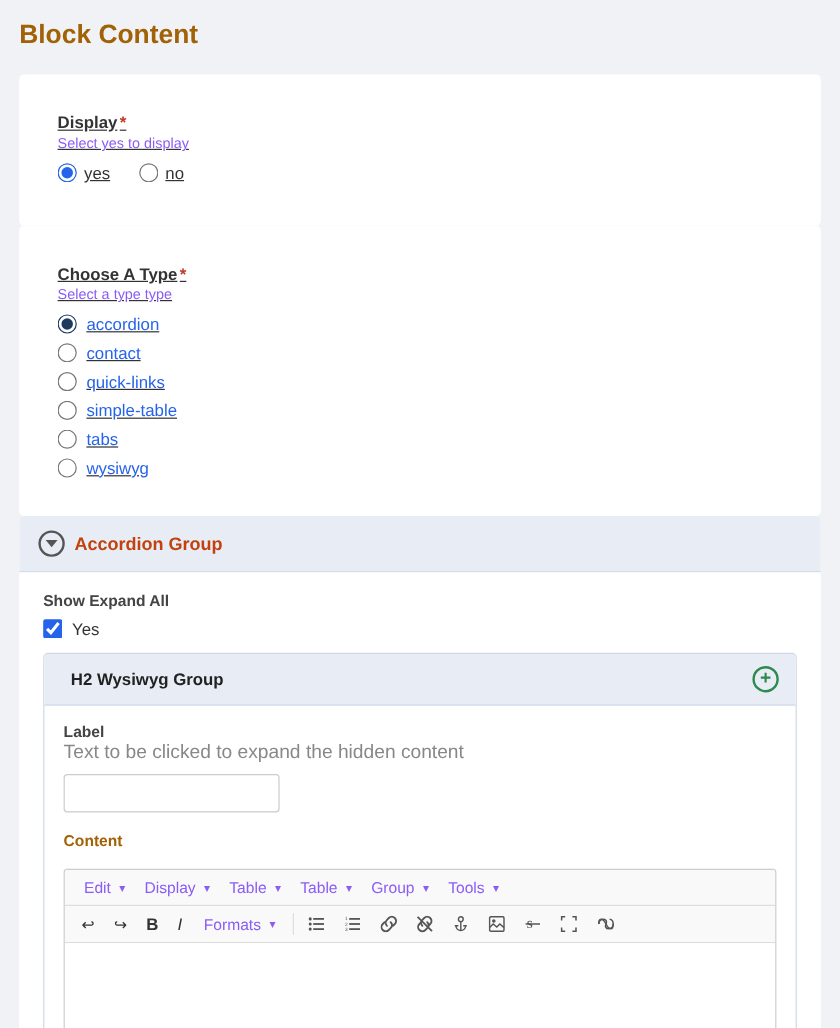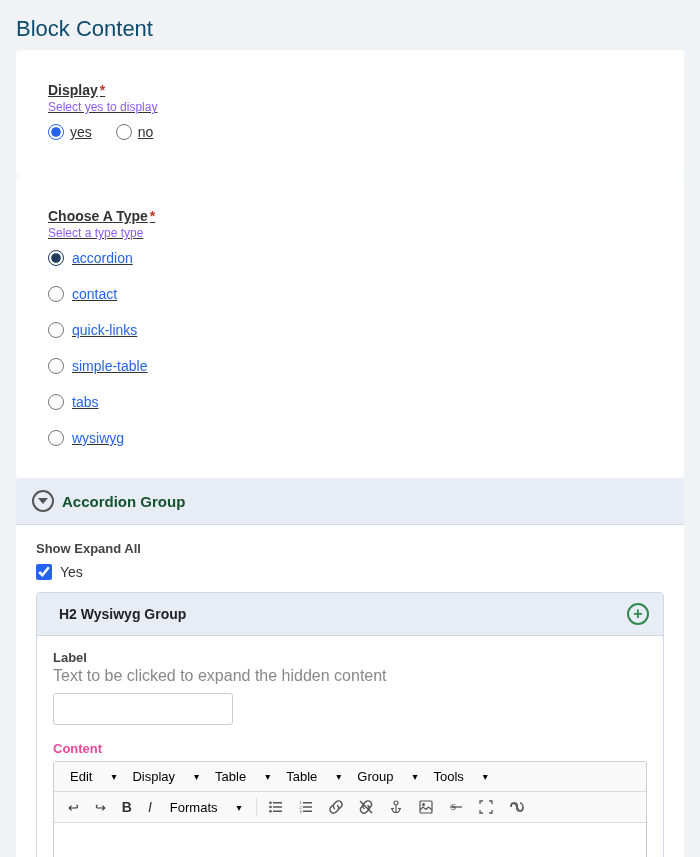--- a/index.html
+++ b/index.html
@@ -11,23 +11,23 @@
       width: 700px;
       min-height: 857px;
     }
     .page-container {
       background: #f0f2f5;
       padding: 16px;
       min-height: 857px;
     }
     .page-title {
       font-size: 22px;
-      font-weight: 400;
-      color: #0c4a6e;
-      margin-bottom: 8px;
+      font-weight: 700;
+      color: #a16207;
+      margin-bottom: 20px;
     }
     .card {
       background: #fff;
       border-radius: 4px;
       padding: 32px;
       margin-bottom: 0;
       text-decoration: underline;
     }
     .field-label {
       font-weight: 700;
@@ -61,21 +61,21 @@
       height: 16px;
       cursor: pointer;
     }
     .radio-option span {
       font-size: 14px;
       color: #333;
     }
     .type-options {
       display: flex;
       flex-direction: column;
-      gap: 20px;
+      gap: 8px;
     }
     .type-option {
       display: flex;
       align-items: center;
       gap: 8px;
       cursor: pointer;
     }
     .type-option input[type="radio"] {
       accent-color: #1e3a5f;
       width: 16px;
@@ -115,21 +115,21 @@
     .accordion-header .chevron-icon::after {
       content: '';
       border-left: 5px solid transparent;
       border-right: 5px solid transparent;
       border-top: 6px solid #555;
       display: block;
     }
     .accordion-header-title {
       font-weight: 700;
       font-size: 15px;
-      color: #14532d;
+      color: #c2410c;
     }
     .accordion-body {
       padding: 16px 20px;
       background: #fff;
     }
     .show-expand-label {
       font-weight: 600;
       font-size: 13px;
       color: #444;
       margin-bottom: 8px;
@@ -214,45 +214,45 @@
       border-radius: 3px;
       padding: 4px 8px;
       font-size: 14px;
       color: #333;
       background: #fff;
       outline: none;
     }
     .content-label {
       font-weight: 600;
       font-size: 13px;
-      color: #ec4899;
-      margin-bottom: 5px;
+      color: #a16207;
+      margin-bottom: 16px;
     }
     .editor-container {
       border: 1px solid #ccc;
       border-radius: 3px;
       overflow: hidden;
     }
     .editor-menubar {
       display: flex;
       align-items: center;
       gap: 0;
       padding: 4px 8px;
       border-bottom: 1px solid #ddd;
       background: #f9f9f9;
       flex-wrap: wrap;
     }
     .menu-item {
       padding: 3px 8px;
       font-size: 13px;
-      color: #000000;
-      cursor: pointer;
-      display: flex;
-      align-items: center;
-      gap: 18px;
+      color: #8b5cf6;
+      cursor: pointer;
+      display: flex;
+      align-items: center;
+      gap: 6px;
       border-radius: 2px;
       white-space: nowrap;
     }
     .menu-arrow {
       font-size: 10px;
       margin-left: 1px;
     }
     .editor-toolbar {
       display: flex;
       align-items: center;

